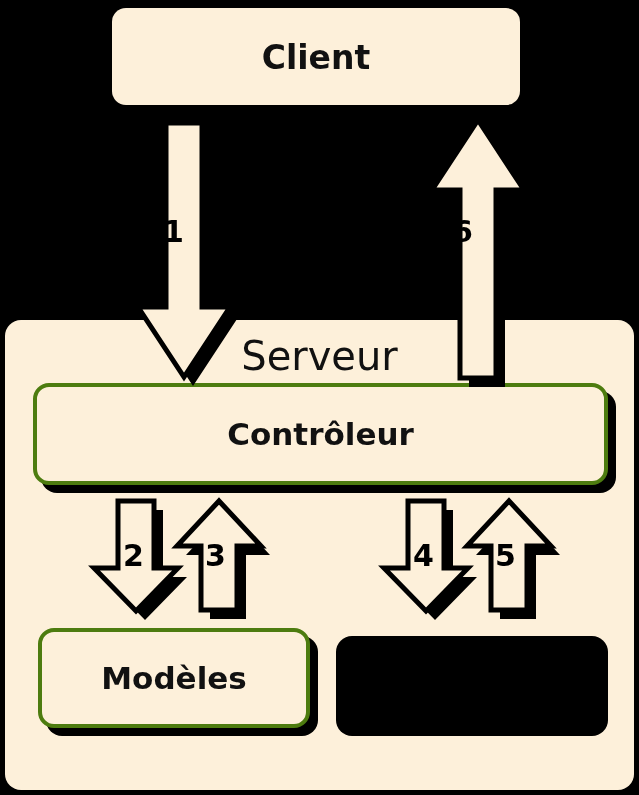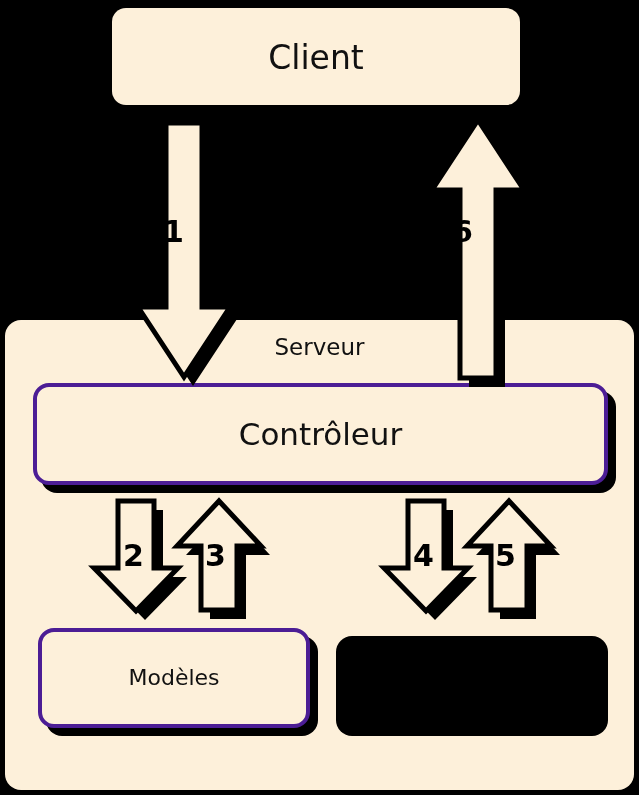--- a/index.html
+++ b/index.html
@@ -19,39 +19,39 @@
   
   .panel {
     position: absolute;
     background: #FDF0DA;
     box-sizing: border-box;
   }
   .panel.no-border {
     border: none;
   }
   .panel.bordered {
-    border: 4px solid #4c1d95;
+    border: 4px solid #4d7c0f;
   }
 
   
   .shadow-plate {
     position: absolute;
     background: #000000;
     z-index: 1;
   }
 
   .box-label {
     position: absolute;
     left: 0;
     right: 0;
     top: 50%;
     transform: translateY(-50%);
     text-align: center;
     color: #111111;
-    font-weight: 400;
+    font-weight: 700;
     white-space: nowrap;
     line-height: 1;
   }
 
   
   #client-box {
     left: 112px;
     top: 8px;
     width: 408px;
     height: 97px;
@@ -68,21 +68,21 @@
     height: 470px;
     border-radius: 16px;
     z-index: 2;
   }
   #server-title {
     position: absolute;
     left: 0;
     right: 0;
     top: 336px;
     text-align: center;
-    font-size: 23px;
+    font-size: 40px;
     color: #111111;
     z-index: 4;
     line-height: 1;
   }
 
   
   #controller-shadow {
     left: 41px;
     top: 391px;
     width: 575px;
@@ -110,21 +110,21 @@
     z-index: 3;
   }
   #models-box {
     left: 38px;
     top: 628px;
     width: 272px;
     height: 100px;
     border-radius: 16px;
     z-index: 4;
   }
-  #models-box .box-label { font-size: 22px; }
+  #models-box .box-label { font-size: 31px; }
 
   
   #views-shadow {
     left: 336px;
     top: 636px;
     width: 272px;
     height: 100px;
     border-radius: 16px;
     z-index: 3;
   }

